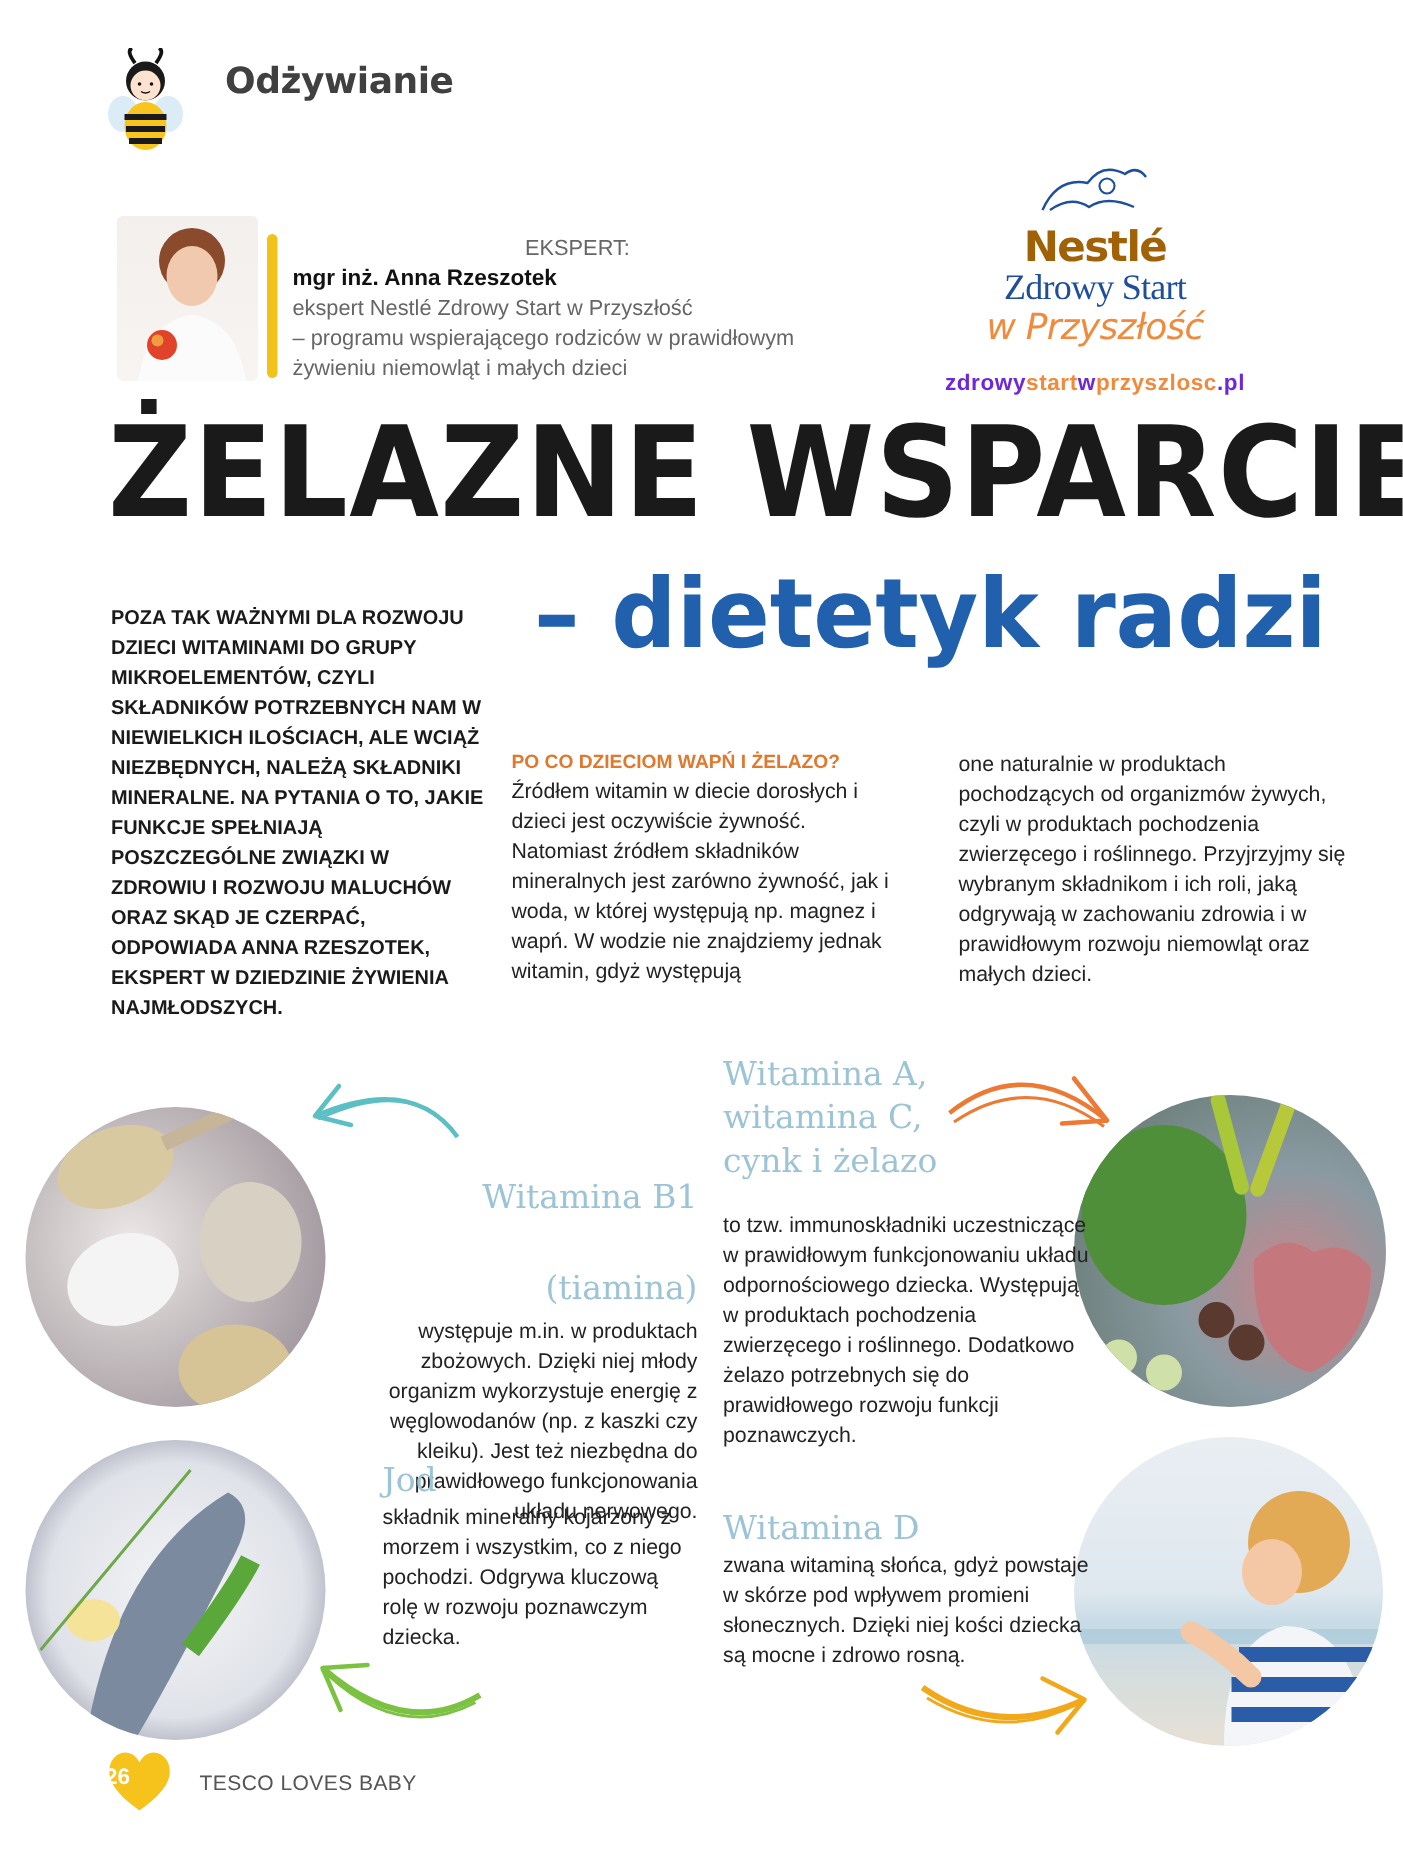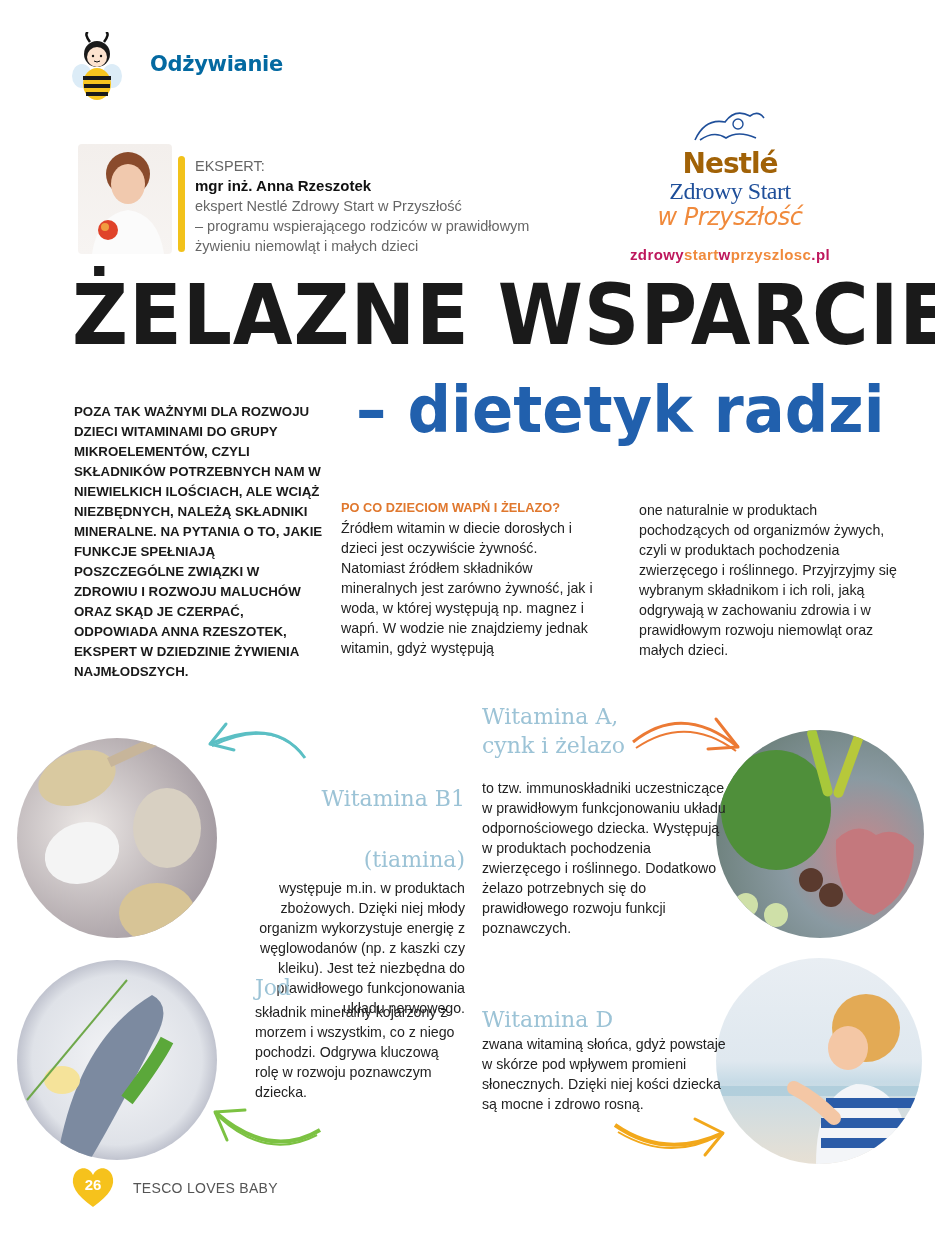--- a/index.html
+++ b/index.html
@@ -1,38 +1,38 @@
 <!DOCTYPE html>
 <html><head>
 <meta charset="utf-8">
 <style>
   html, body { margin:0; padding:0; background:#fff; }
   body { width:935px; height:1249px; position:relative; overflow:hidden; font-family:"Liberation Sans", sans-serif; color:#2a2a2a; }
   .abs { position:absolute; }
 
   
   .bee { left:72px; top:32px; width:50px; height:70px; }
-  .section-label { left:150px; top:52px; font-size:21px; font-weight:bold; color:#0369a1; font-family:"DejaVu Sans", sans-serif; letter-spacing:-0.3px; }
+  .section-label { left:150px; top:40px; font-size:24px; font-weight:bold; color:#404040; font-family:"DejaVu Sans", sans-serif; letter-spacing:-0.3px; }
 
   
   .expert-photo { left:78px; top:144px; width:94px; height:110px; border-radius:4px; overflow:hidden; background:linear-gradient(180deg,#f3efec 0%,#f7f4f2 100%); }
   .expert-bar { left:178px; top:156px; width:7px; height:96px; background:#f2c21b; border-radius:4px; }
   .expert-text { left:195px; top:156px; width:380px; font-size:14.5px; line-height:20px; color:#555; }
-  .expert-text .lbl { color:#666; font-weight:300; }
+  .expert-text .lbl { color:#666; font-weight:300;text-align:center; }
   .expert-text .nm { color:#111; font-weight:bold; font-size:15px; }
   .expert-text .it { color:#666; }
 
   
   .logo { left:605px; top:112px; width:250px; height:150px; text-align:center; }
   .logo .birds { width:80px; height:32px; margin:0 auto; }
   .logo .nestle { font-size:28px; font-weight:bold; color:#a16207; line-height:28px; font-family:"DejaVu Sans", sans-serif; letter-spacing:-1px; margin-top:2px; }
   .logo .zdrowy { font-size:24px; color:#1f4f9a; line-height:26px; font-family:Liberation Serif, serif; letter-spacing:-0.5px; }
   .logo .wprz { font-size:24px; font-style:italic; color:#f08a3c; line-height:26px; font-family:"DejaVu Sans", sans-serif; letter-spacing:-0.5px; }
   .logo .url { margin-top:16px; font-size:15px; font-weight:bold; letter-spacing:0.4px; }
-  .url .b { color:#be185d; } .url .o { color:#f08a3c; }
+  .url .b { color:#6d28d9; } .url .o { color:#f08a3c; }
 
   
   .title1 { left:72px; top:270px; font-size:84px; font-weight:bold; letter-spacing:1px; color:#1a1a1a; font-family:"DejaVu Sans", sans-serif; line-height:90px; transform:scaleX(0.92); transform-origin:left; white-space:nowrap; }
   .title2 { left:356px; top:370px; font-size:64px; color:#2160ad; font-family:"DejaVu Sans", sans-serif; line-height:80px; font-weight:bold; letter-spacing:0px; white-space:nowrap; transform:scaleX(0.95); transform-origin:left; }
 
   
   .intro { left:74px; top:402px; width:250px; font-size:13.3px; line-height:20px; font-weight:bold; color:#1a1a1a; text-transform:uppercase; }
 
   
   .col { font-size:14.2px; line-height:20px; color:#222; }
@@ -53,21 +53,21 @@
   .circle { border-radius:50%; overflow:hidden; }
   .c1 { left:17px; top:738px; width:200px; height:200px; background:radial-gradient(circle at 35% 45%, #ece8e6 0%, #b9b1b4 55%, #8f8690 100%); }
   .c2 { left:716px; top:730px; width:208px; height:208px; background:radial-gradient(circle at 70% 60%, #c9868a 0%, #8a9aa2 40%, #5e7368 100%); }
   .c3 { left:17px; top:960px; width:200px; height:200px; background:radial-gradient(circle at 50% 50%, #f4f5f7 0%, #dfe2e8 60%, #6b6e88 100%); }
   .c4 { left:716px; top:958px; width:206px; height:206px; background:linear-gradient(180deg, #e9eef3 0%, #dfe8ef 50%, #c7dbe6 60%, #e7e0d4 100%); }
 
   
   .arrow { }
   
   .pg-heart { left:70px; top:1163px; width:46px; height:46px; }
-  .pg-num { left:70px; top:1176px; width:46px; text-align:center; font-size:15px; font-weight:bold; color:#fff; }
+  .pg-num { left:70px; top:1176px; width:46px; text-align:left; font-size:15px; font-weight:bold; color:#fff; }
   .footer-label { left:133px; top:1180px; font-size:14px; color:#555; letter-spacing:0.3px; }
 </style>
 </head>
 <body>
 
 <svg class="abs bee" viewBox="0 0 50 70">
   <ellipse cx="10" cy="44" rx="10" ry="12" fill="#dcecf7"></ellipse>
   <ellipse cx="40" cy="44" rx="10" ry="12" fill="#dcecf7"></ellipse>
   <path d="M18 10 q-6 -8 -2 -10" stroke="#111" stroke-width="2.5" fill="none"></path>
   <path d="M32 10 q6 -8 2 -10" stroke="#111" stroke-width="2.5" fill="none"></path>
@@ -189,20 +189,21 @@
   <path d="M113 23 l-28 -14 M113 23 l-18 22" stroke="#f2a81b" stroke-width="3" fill="none" stroke-linecap="round"></path>
 </svg>
 
 <div class="abs b1">
   <div class="vh">Witamina B1</div>
   <div class="vh">(tiamina)</div>
   <div class="vtext">występuje m.in. w produktach zbożowych. Dzięki niej młody organizm wykorzystuje energię z węglowodanów (np. z kaszki czy kleiku). Jest też niezbędna do prawidłowego funkcjonowania układu nerwowego.</div>
 </div>
 <div class="abs ac">
   <div class="vh">Witamina A,</div>
+  <div class="vh">witamina C,</div>
   <div class="vh" style="margin-bottom:18px">cynk i żelazo</div>
   <div class="vtext">to tzw. immunoskładniki uczestniczące w prawidłowym funkcjonowaniu układu odpornościowego dziecka. Występują w produktach pochodzenia zwierzęcego i roślinnego. Dodatkowo żelazo potrzebnych się do prawidłowego rozwoju funkcji poznawczych.</div>
 </div>
 <div class="abs jod">
   <div class="vh">Jod</div>
   <div class="vtext">składnik mineralny kojarzony z morzem i wszystkim, co z niego pochodzi. Odgrywa kluczową rolę w rozwoju poznawczym dziecka.</div>
 </div>
 <div class="abs vd">
   <div class="vh">Witamina D</div>
   <div class="vtext">zwana witaminą słońca, gdyż powstaje w skórze pod wpływem promieni słonecznych. Dzięki niej kości dziecka są mocne i zdrowo rosną.</div>

